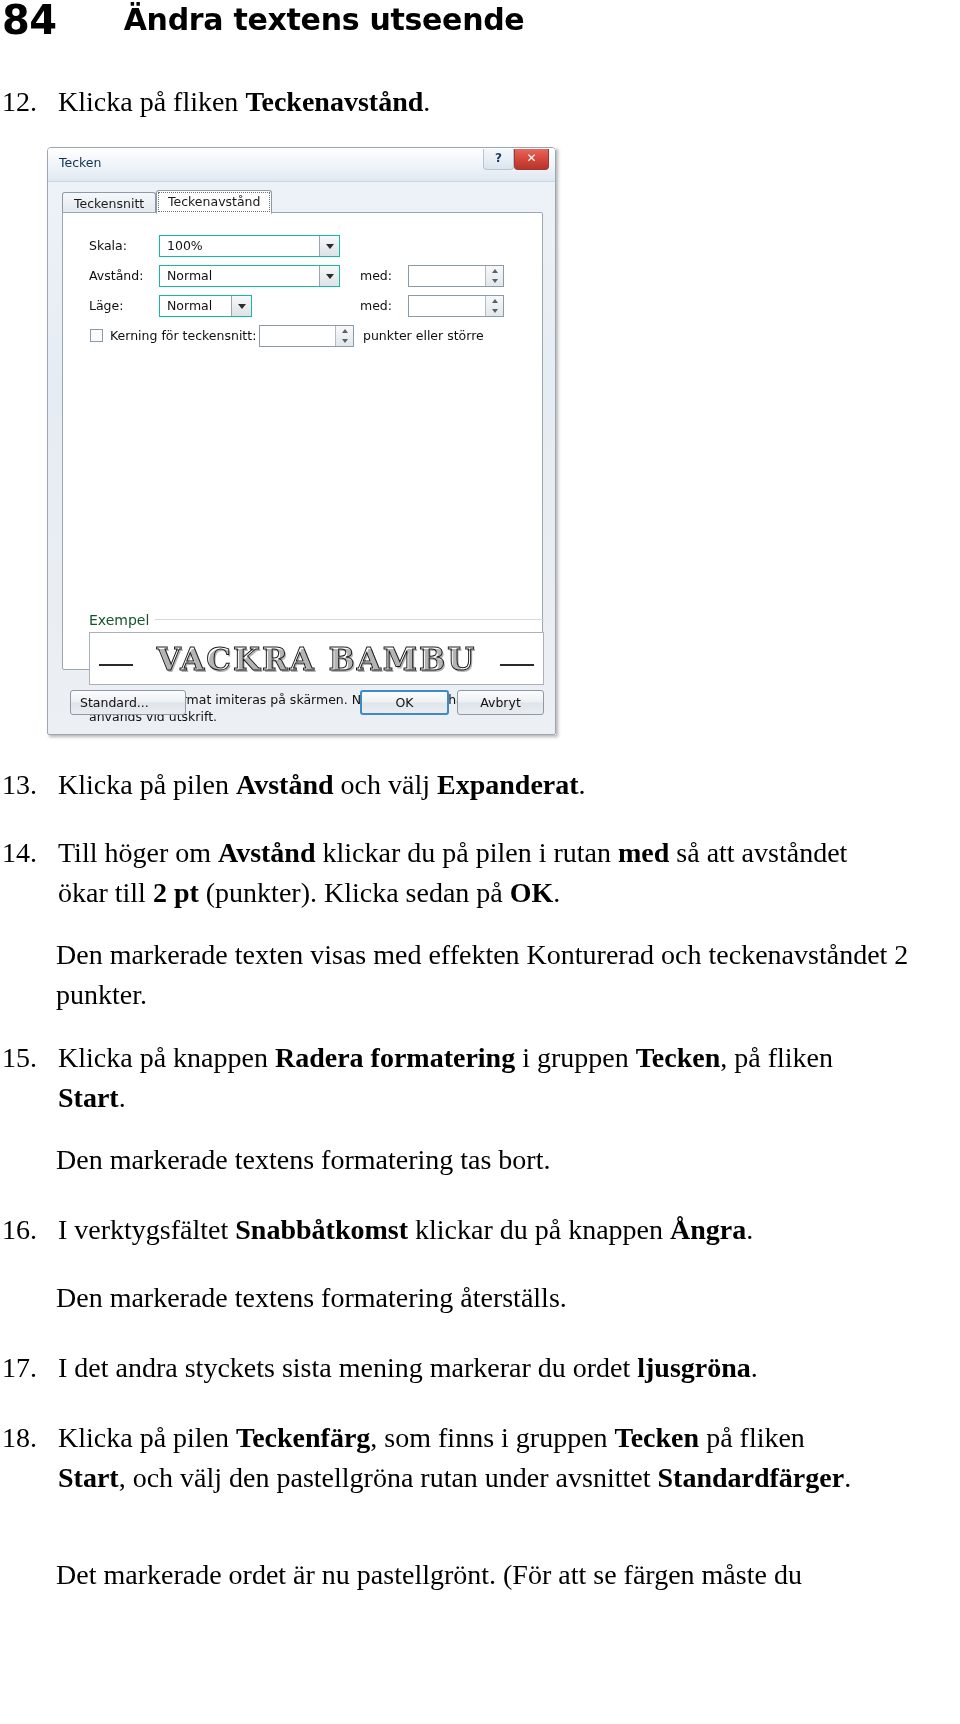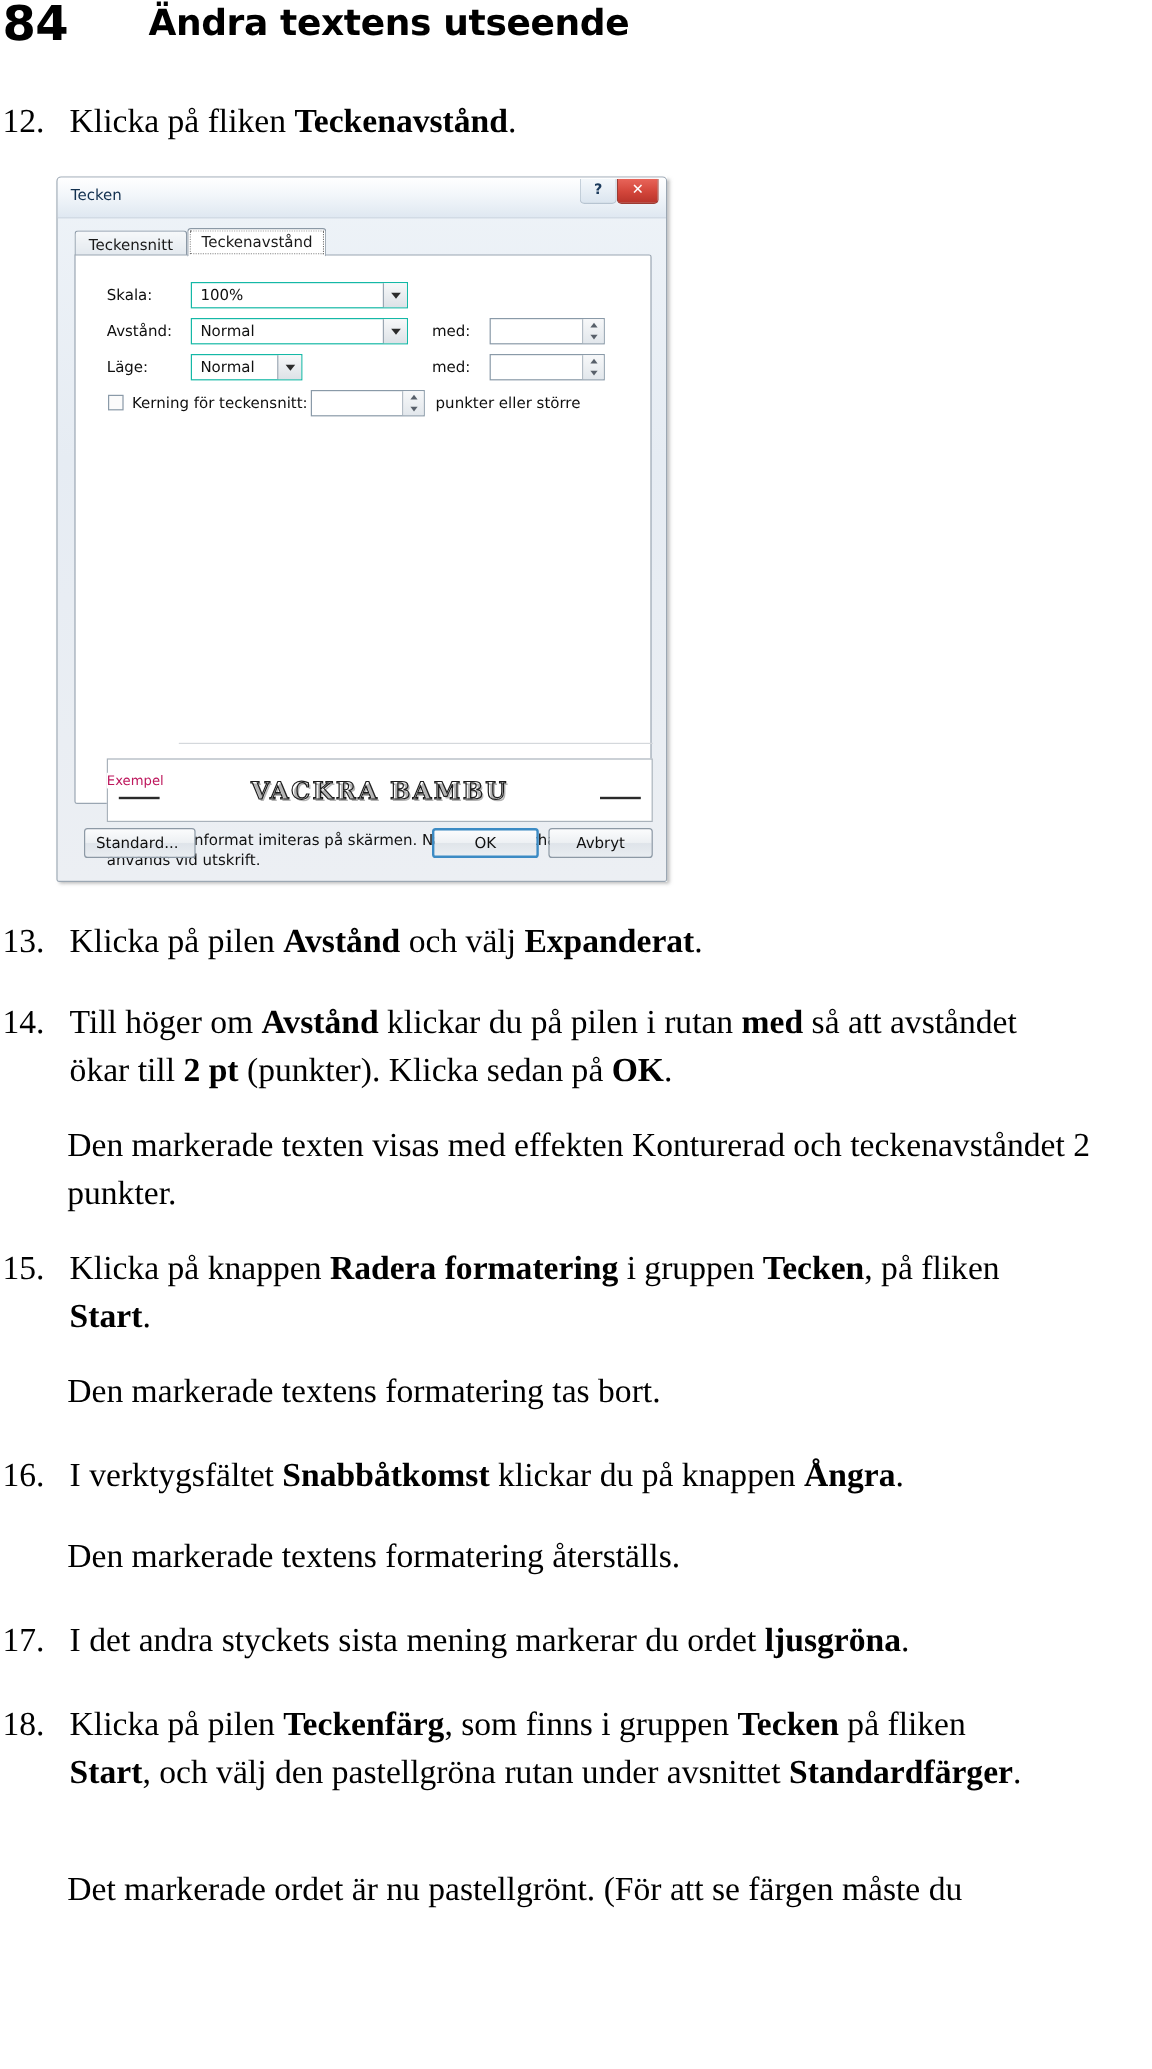--- a/index.html
+++ b/index.html
@@ -254,26 +254,25 @@
     box-sizing: border-box;
     border: 1px solid #8a9aa8;
     background: #fbfbfb;
   }
 
   
   .grp-label {
     position: absolute;
     left: 26px;
     top: 399px;
-    font-size: 11px;
-    color: #be185d;
+    font-size: 14px;
+    color: #14532d;
     background: #ffffff;
     padding-right: 6px;
     z-index: 2;
-    margin-top: 32px;
   }
   .grp-line {
     position: absolute;
     left: 86px;
     top: 406px;
     width: 395px;
     height: 1px;
     background: #d4d8dc;
   }
   .preview-box {
@@ -295,21 +294,21 @@
     width: 34px;
   }
   .preview-rule-l { left: 9px; }
   .preview-rule-r { right: 9px; }
   .preview-text {
     position: absolute;
     left: 0; right: 0;
     top: 6px;
     text-align: center;
     font-family: "DejaVu Serif", "Liberation Serif", serif;
-    font-size: 20px;
+    font-size: 31px;
     line-height: 40px;
     letter-spacing: 2px;
     font-weight: bold;
     color: transparent;
     -webkit-text-stroke: 1px #1b1b1b;
     text-shadow: 1.5px 1.5px 0 rgba(40,40,40,0.35);
   }
   .preview-note {
     position: absolute;
     left: 26px;
@@ -428,21 +427,21 @@
     <div class="grp-label">Exempel</div>
     <div class="grp-line"></div>
     <div class="preview-box">
       <div class="preview-rule-l"></div>
       <div class="preview-rule-r"></div>
       <div class="preview-text">VACKRA BAMBU</div>
     </div>
     <div class="preview-note">Detta teckenformat imiteras på skärmen. Närmaste matchande format används vid utskrift.</div>
   </div>
 
-  <div class="btn left-al" style="left:22px; top:542px; width:93px;">Standard...</div>
+  <div class="btn left-al" style="left:22px; top:542px; width:116px;">Standard...</div>
   <div class="btn default" style="left:312px; top:542px; width:89px;">OK</div>
   <div class="btn" style="left:409px; top:542px; width:87px;">Avbryt</div>
 </div>
 
 <div class="step" style="left:2px; top:765px; width:880px;">
   <div class="num">13.</div>
   <div class="txt">Klicka på pilen <b>Avstånd</b> och välj <b>Expanderat</b>.</div>
 </div>
 
 <div class="step" style="left:2px; top:833px; width:874px;">

